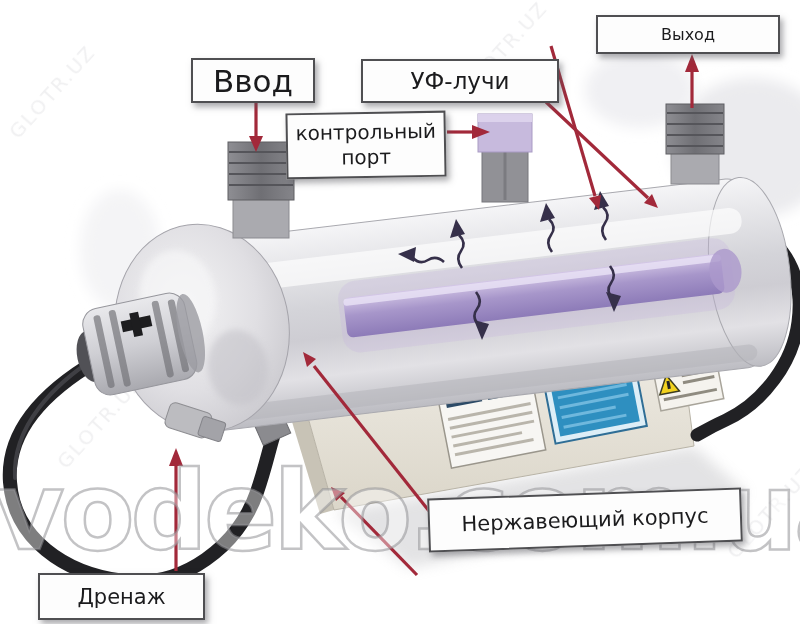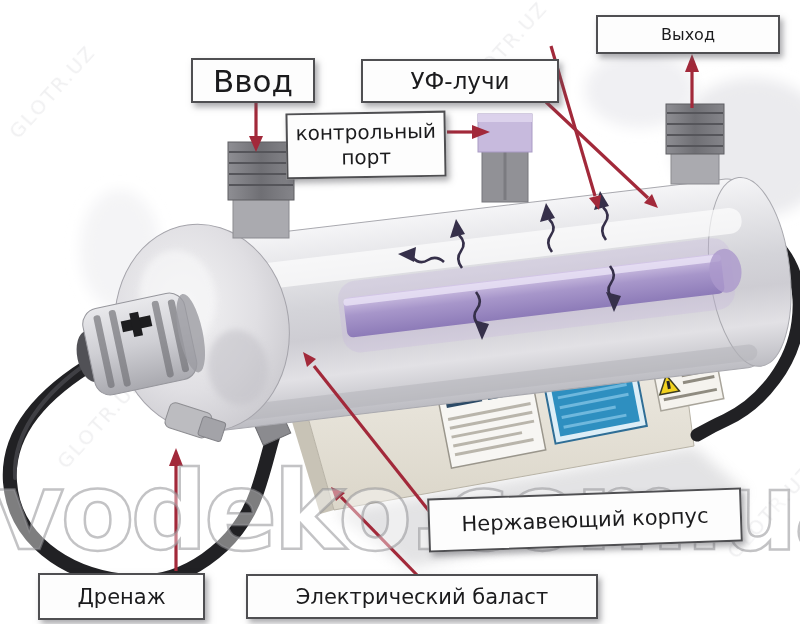--- a/index.html
+++ b/index.html
@@ -290,15 +290,14 @@
   <div class="wm-main">vodeko.com.ua</div>
 
   <div class="lbl" id="lbl-outlet">Выход</div>
   <div class="lbl" id="lbl-inlet">Ввод</div>
   <div class="lbl" id="lbl-uv-rays">УФ-лучи</div>
   <div class="lbl" id="lbl-control-port">
     <span>контрольный</span>
     <span>порт</span>
   </div>
   <div class="lbl" id="lbl-housing">Нержавеющий корпус</div>
-  <div class="lbl" id="lbl-ballast">Электрический баласт</div>
   <div class="lbl" id="lbl-drain">Дренаж</div>
 </div>
 
 </body></html>

